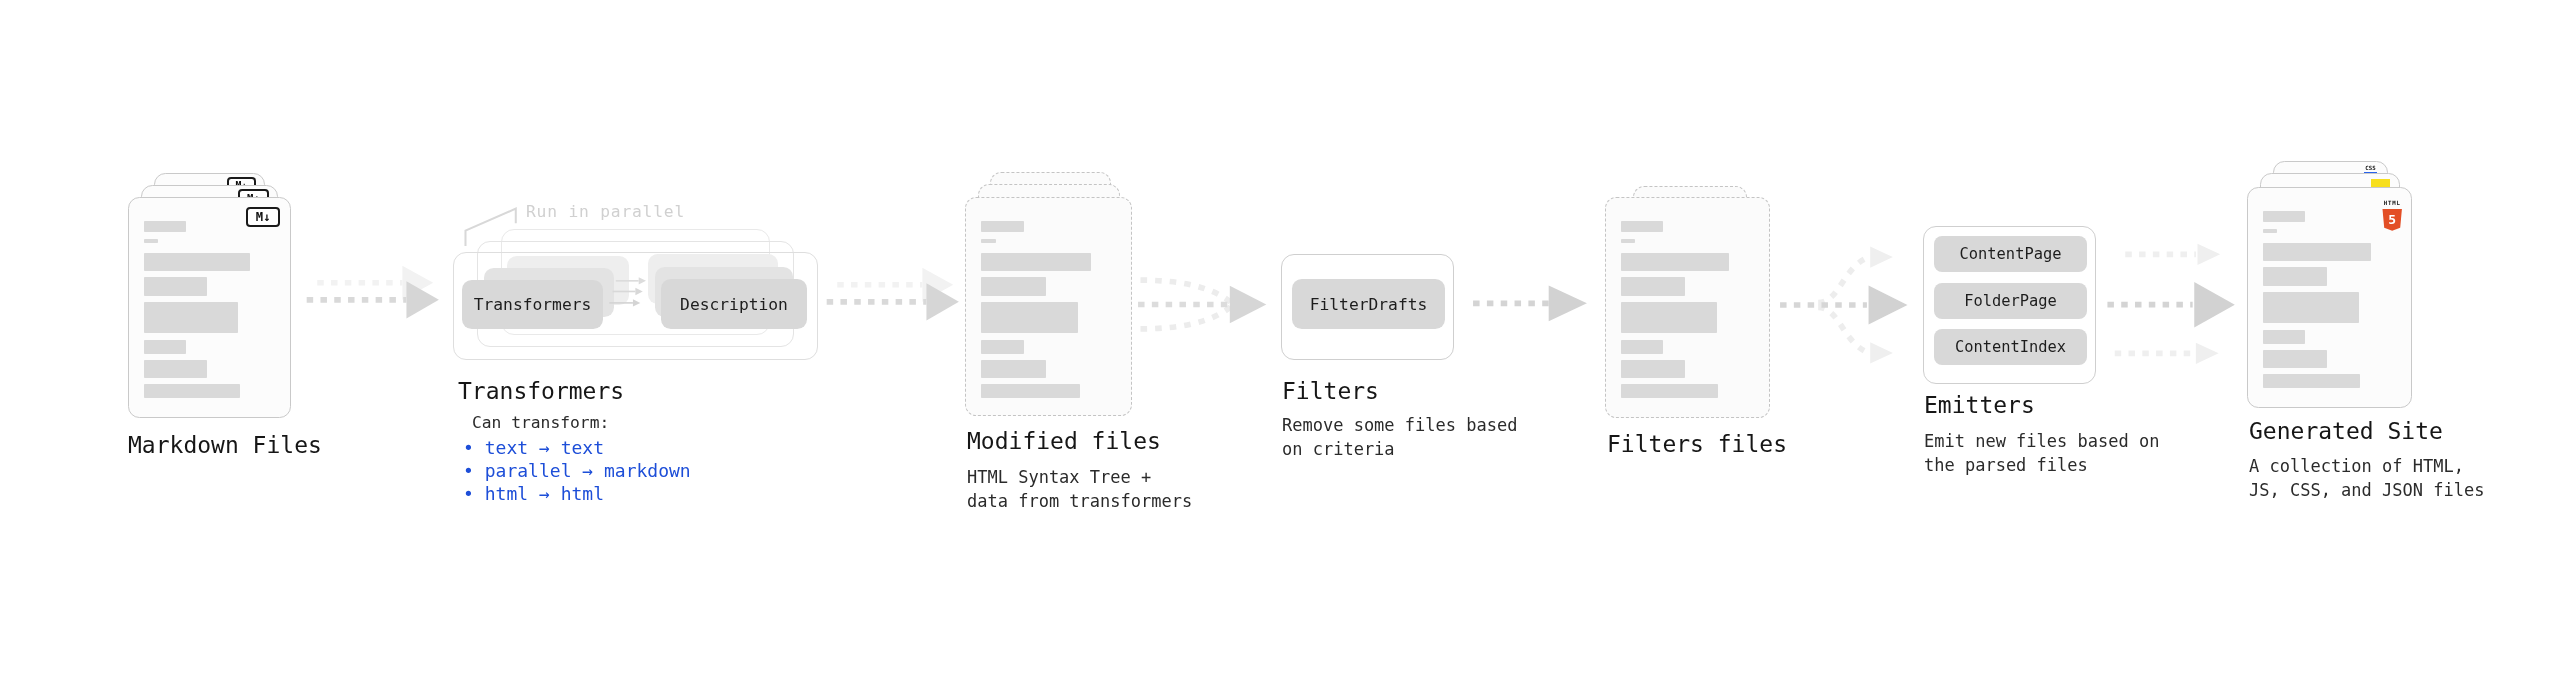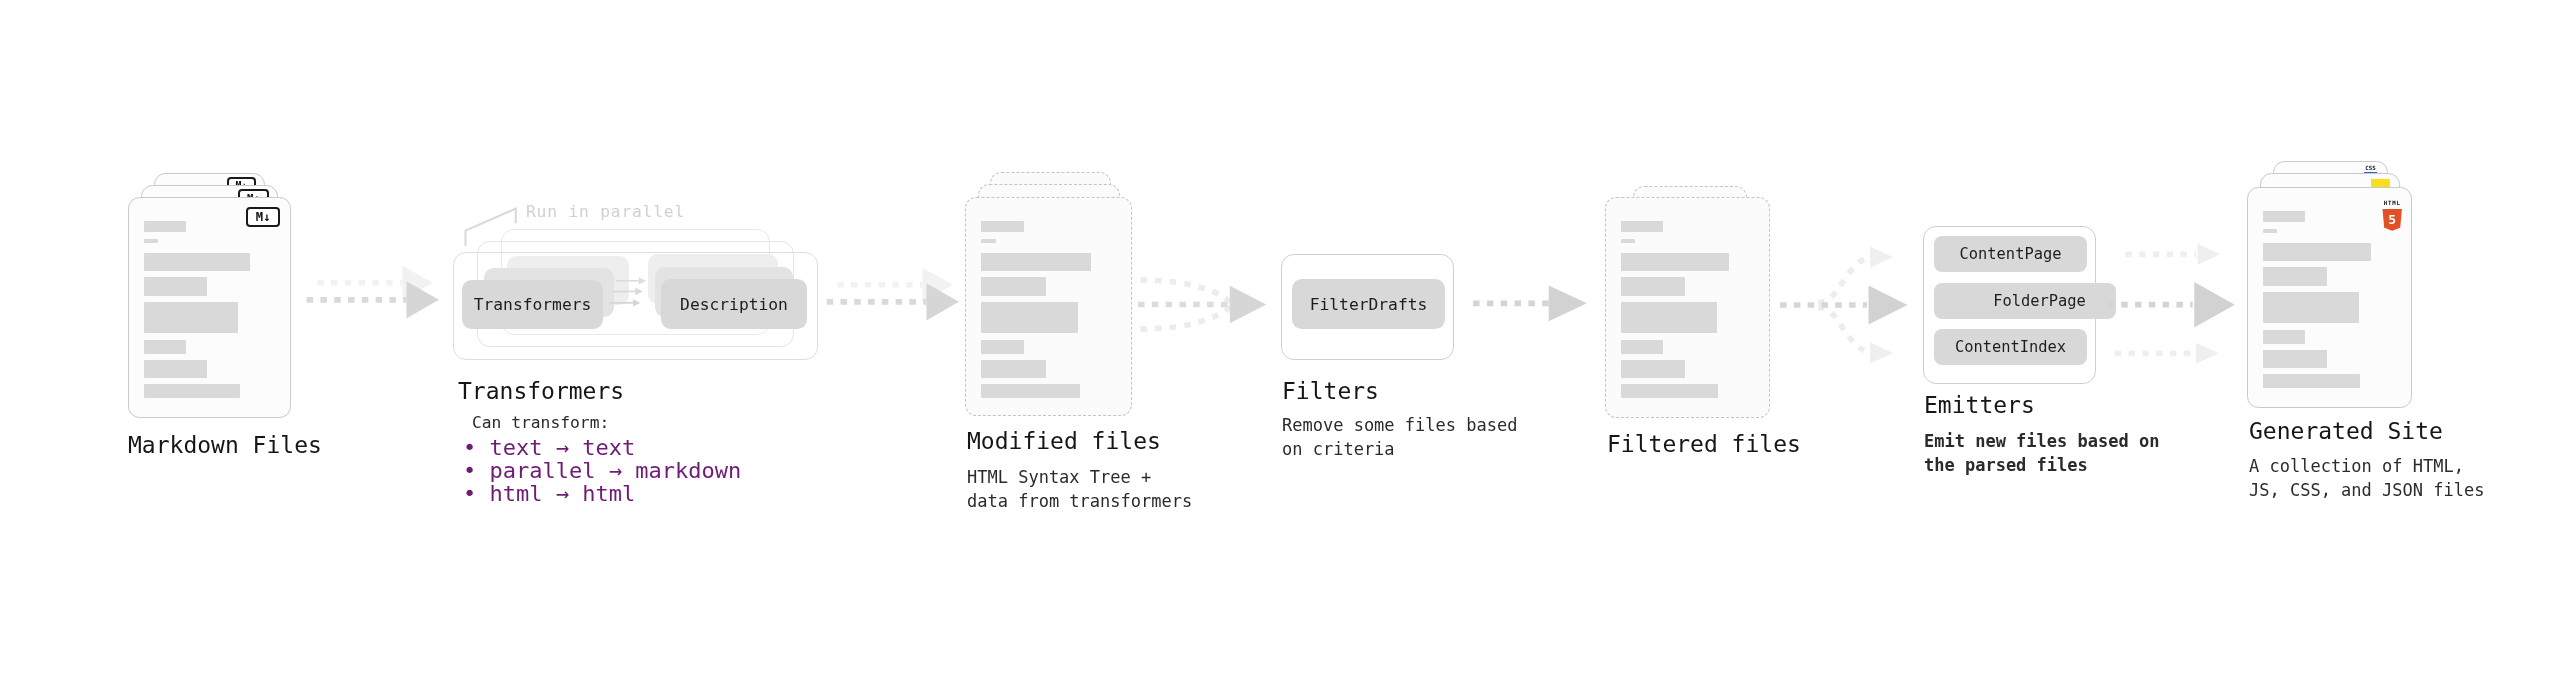--- a/index.html
+++ b/index.html
@@ -38,21 +38,21 @@
   }
   .ghost-box {
     position:absolute; box-sizing:border-box; background:transparent;
     border:1.6px solid #e0e0e0; border-radius:13px;
   }
 
   
   .stage-title { position:absolute; font-size:23px; font-weight:500; color:var(--text-dark,#161616); white-space:nowrap; }
   .stage-sub { position:absolute; font-size:17px; line-height:23.6px; color:#2b2b2b; white-space:pre-line; }
   .desc-heading { position:absolute; font-size:16.3px; color:#2b2b2b; white-space:nowrap; }
-  .bullets { position:absolute; font-size:22px; line-height:23px; color:#701a75; }
+  .bullets { position:absolute; font-size:18px; line-height:23px; color:#1d4ed8; }
   .bullets div { padding-left:8.1px; white-space:nowrap; }
   .annotation { position:absolute; font-size:16.3px; color:var(--annotation-gray,#d0d0d0); white-space:nowrap; letter-spacing:0.8px; }
 
   
   .css-badge { position:absolute; text-align:center; font-size:5.7px; font-weight:bold; color:#111;
                border-bottom:2.4px solid var(--css-blue,#2963ea); line-height:6.5px; padding:0 1.6px; }
   .js-badge  { position:absolute; background:var(--js-yellow,#f7df1e); }
   .html5-logo { position:absolute; width:23px; text-align:center; }
   .html5-word { font-size:5.7px; font-weight:bold; letter-spacing:0.8px; color:#111; line-height:7.3px; }
   .html5-shield {
@@ -187,39 +187,39 @@
           <div class="bar" style="width: 32%; height: 11.4px; margin-top: 0px;"></div>
           <div class="bar" style="width: 11%; height: 4.1px; margin-top: 6.5px;"></div>
           <div class="bar" style="width: 81%; height: 18px; margin-top: 9.8px;"></div>
           <div class="bar" style="width: 48%; height: 18.7px; margin-top: 6.5px;"></div>
           <div class="bar" style="width: 72%; height: 31px; margin-top: 6.5px;"></div>
           <div class="bar" style="width: 32%; height: 14px; margin-top: 6.5px;"></div>
           <div class="bar" style="width: 48%; height: 18.7px; margin-top: 5.7px;"></div>
           <div class="bar" style="width: 73%; height: 14px; margin-top: 5.7px;"></div>
         </div>
     </div>
-    <div class="stage-title" style="left:1607px;top:431px;">Filtered files</div>
+    <div class="stage-title" style="left:1607px;top:431px;">Filters files</div>
   </div>
 
   <svg class="abs" style="left:1776px;top:240px;" width="138" height="130" viewBox="0 0 170 160">
     <path d="M 52 77 C 78 77 82 34 114 21" fill="none" stroke="#ededed" stroke-width="7" stroke-dasharray="8 10"></path>
     <polygon points="116,8 116,34 144,21" fill="#efefef"></polygon>
     <path d="M 52 83 C 78 83 82 126 114 139" fill="none" stroke="#ededed" stroke-width="7" stroke-dasharray="8 10"></path>
     <polygon points="116,126 116,152 144,139" fill="#efefef"></polygon>
     <line x1="5" y1="80" x2="112" y2="80" stroke="#d6d6d6" stroke-width="7" stroke-dasharray="8 9"></line>
     <polygon points="114,56 114,104 162,80" fill="#d2d2d2"></polygon>
   </svg>
 
   <div>
     <div class="panel" style="left:1923px;top:226px;width:173px;height:158px;"></div>
     <div class="pill" style="left:1934px;top:236px;width:153px;height:36px;border-radius:8.1px;font-size:15.4px;">ContentPage</div>
-    <div class="pill" style="left:1934px;top:283px;width:153px;height:36px;border-radius:8.1px;font-size:15.4px;padding-left:29px;">FolderPage</div>
+    <div class="pill" style="left:1934px;top:283px;width:153px;height:36px;border-radius:8.1px;font-size:15.4px;">FolderPage</div>
     <div class="pill" style="left:1934px;top:329px;width:153px;height:36px;border-radius:8.1px;font-size:15.4px;">ContentIndex</div>
     <div class="stage-title" style="left:1924px;top:392px;">Emitters</div>
-    <div class="stage-sub" style="left:1924px;top:430px;font-weight:bold;">Emit new files based on
+    <div class="stage-sub" style="left:1924px;top:430px;">Emit new files based on
 the parsed files</div>
   </div>
 
   <svg class="abs" style="left:2105px;top:234px;" width="142" height="130" viewBox="0 0 175 160">
     <line x1="25" y1="25" x2="112" y2="25" stroke="#efefef" stroke-width="7" stroke-dasharray="8 9"></line>
     <polygon points="114,12 114,38 142,25" fill="#efefef"></polygon>
     <line x1="3" y1="87" x2="108" y2="87" stroke="#d4d4d4" stroke-width="7" stroke-dasharray="8 9"></line>
     <polygon points="110,59 110,115 160,87" fill="#d2d2d2"></polygon>
     <line x1="12" y1="147" x2="110" y2="147" stroke="#efefef" stroke-width="7" stroke-dasharray="8 9"></line>
     <polygon points="112,134 112,160 140,147" fill="#efefef"></polygon>

